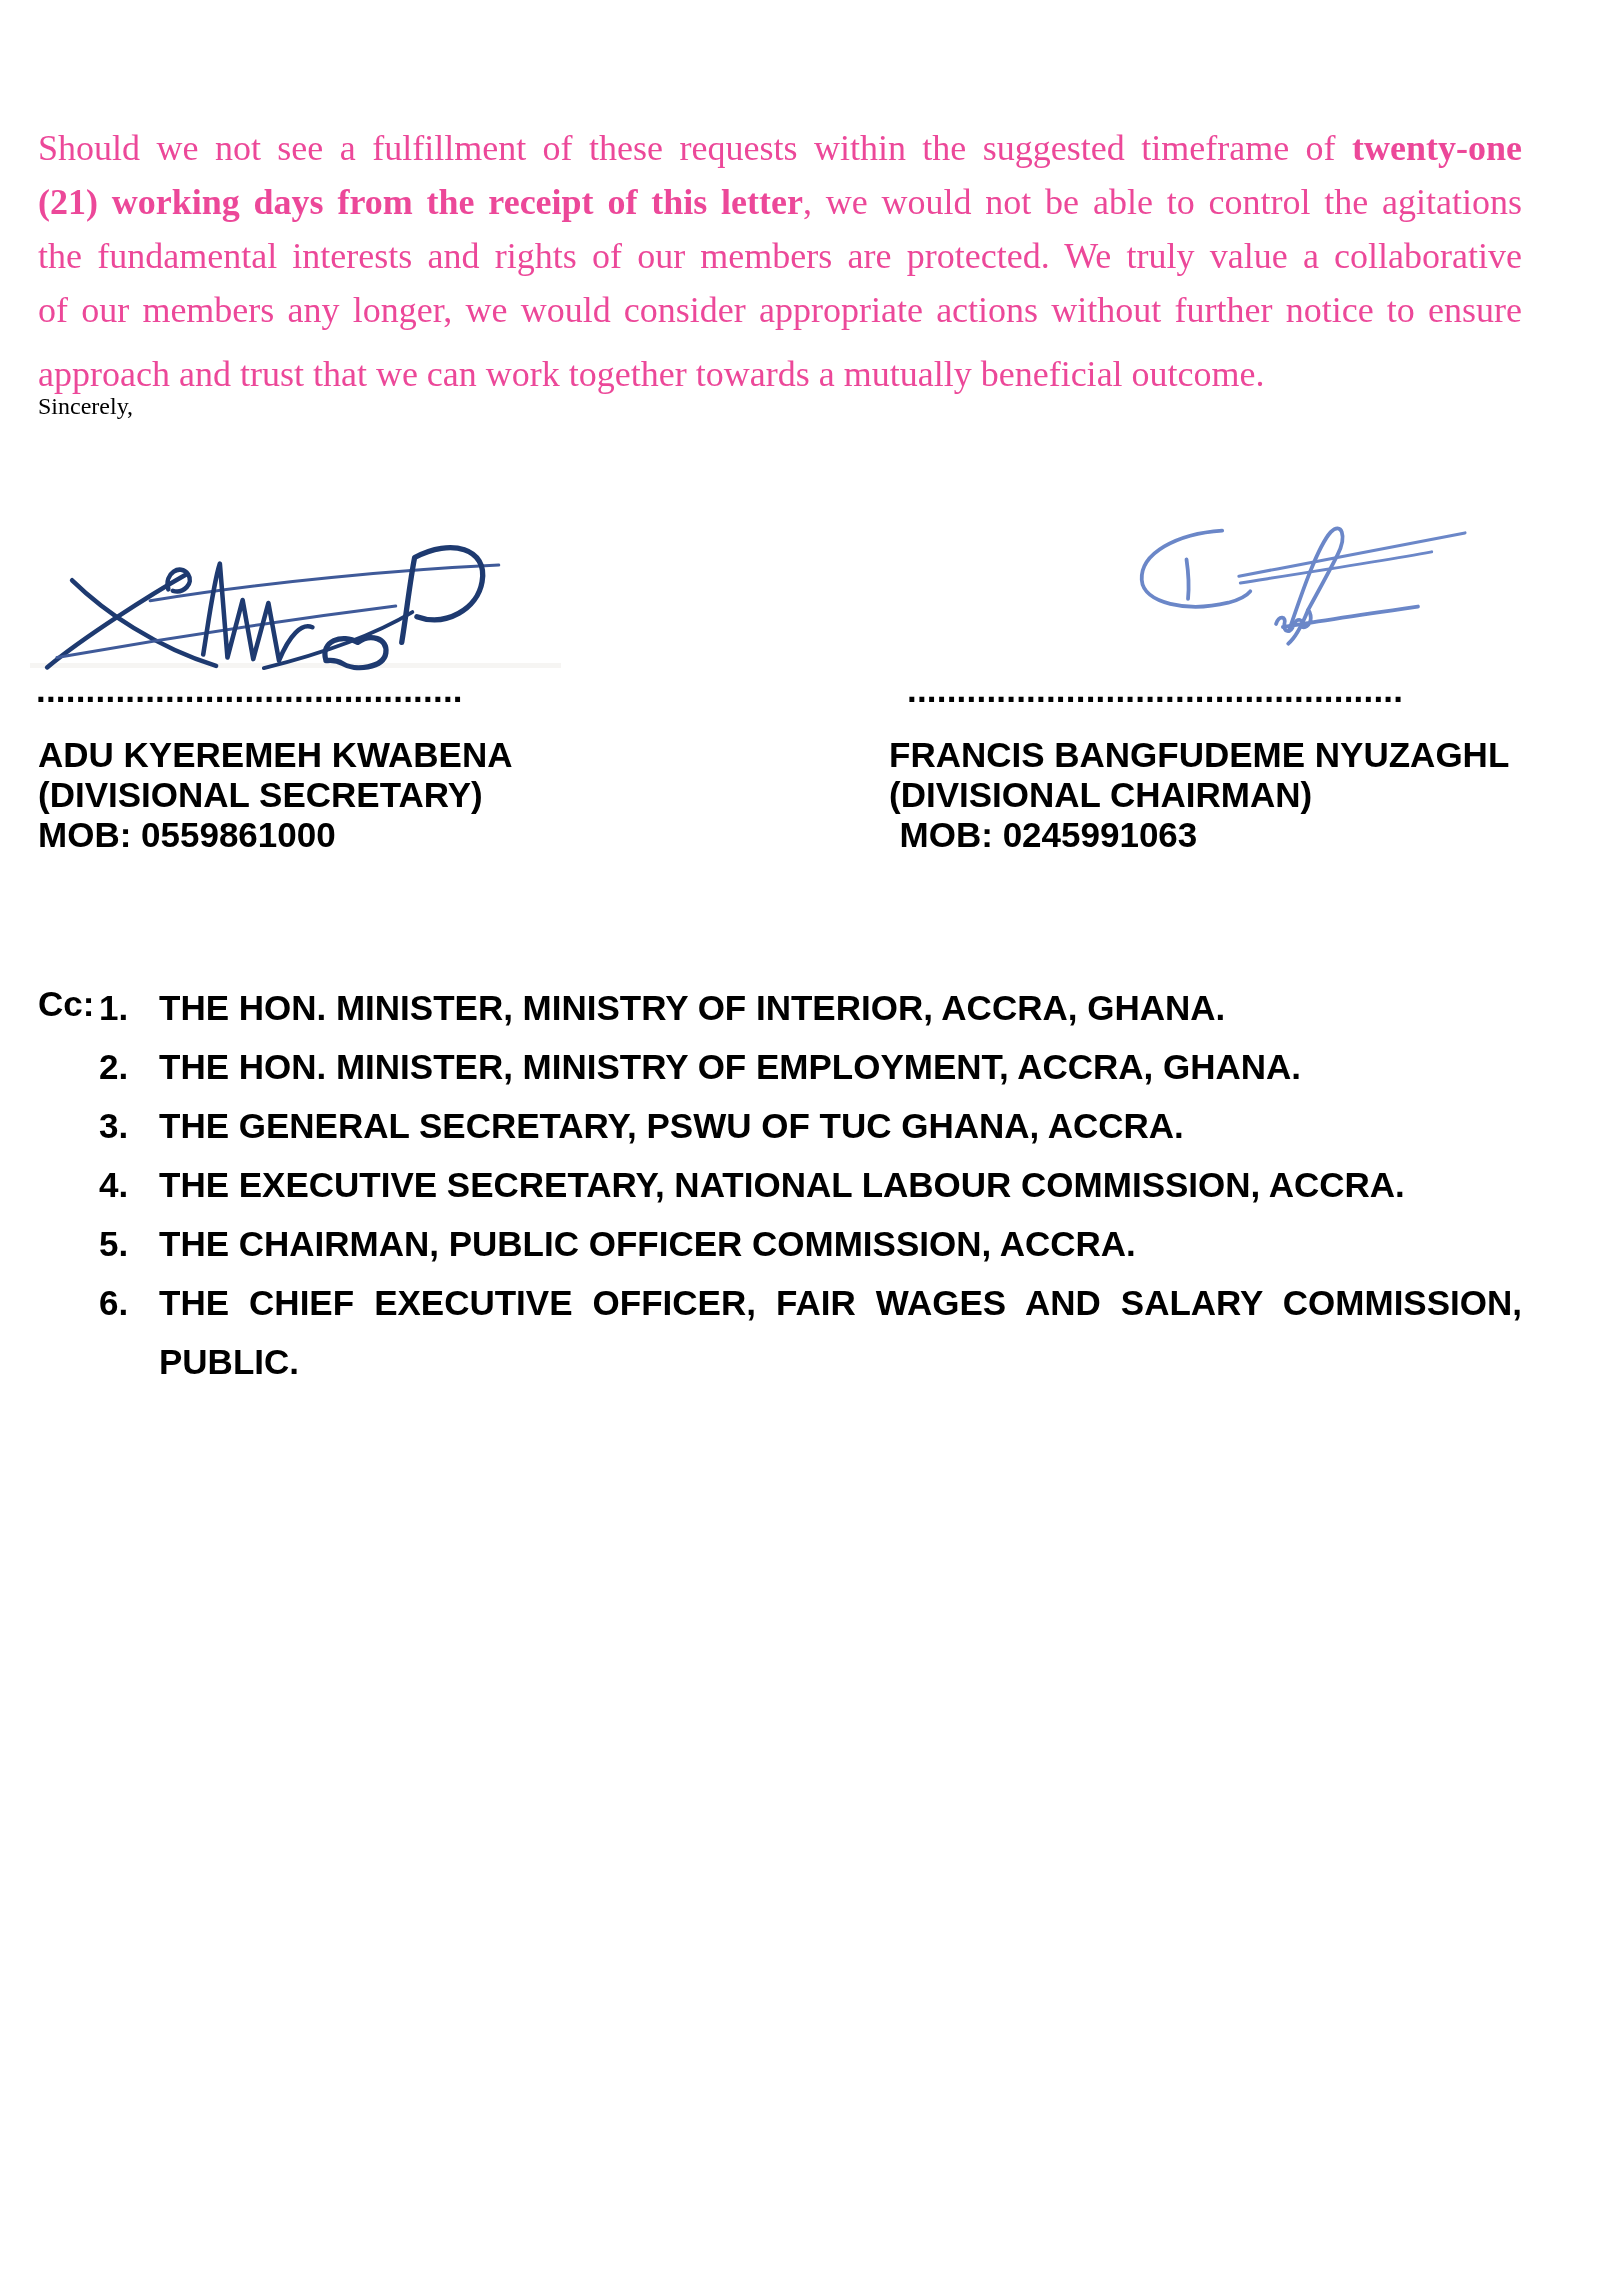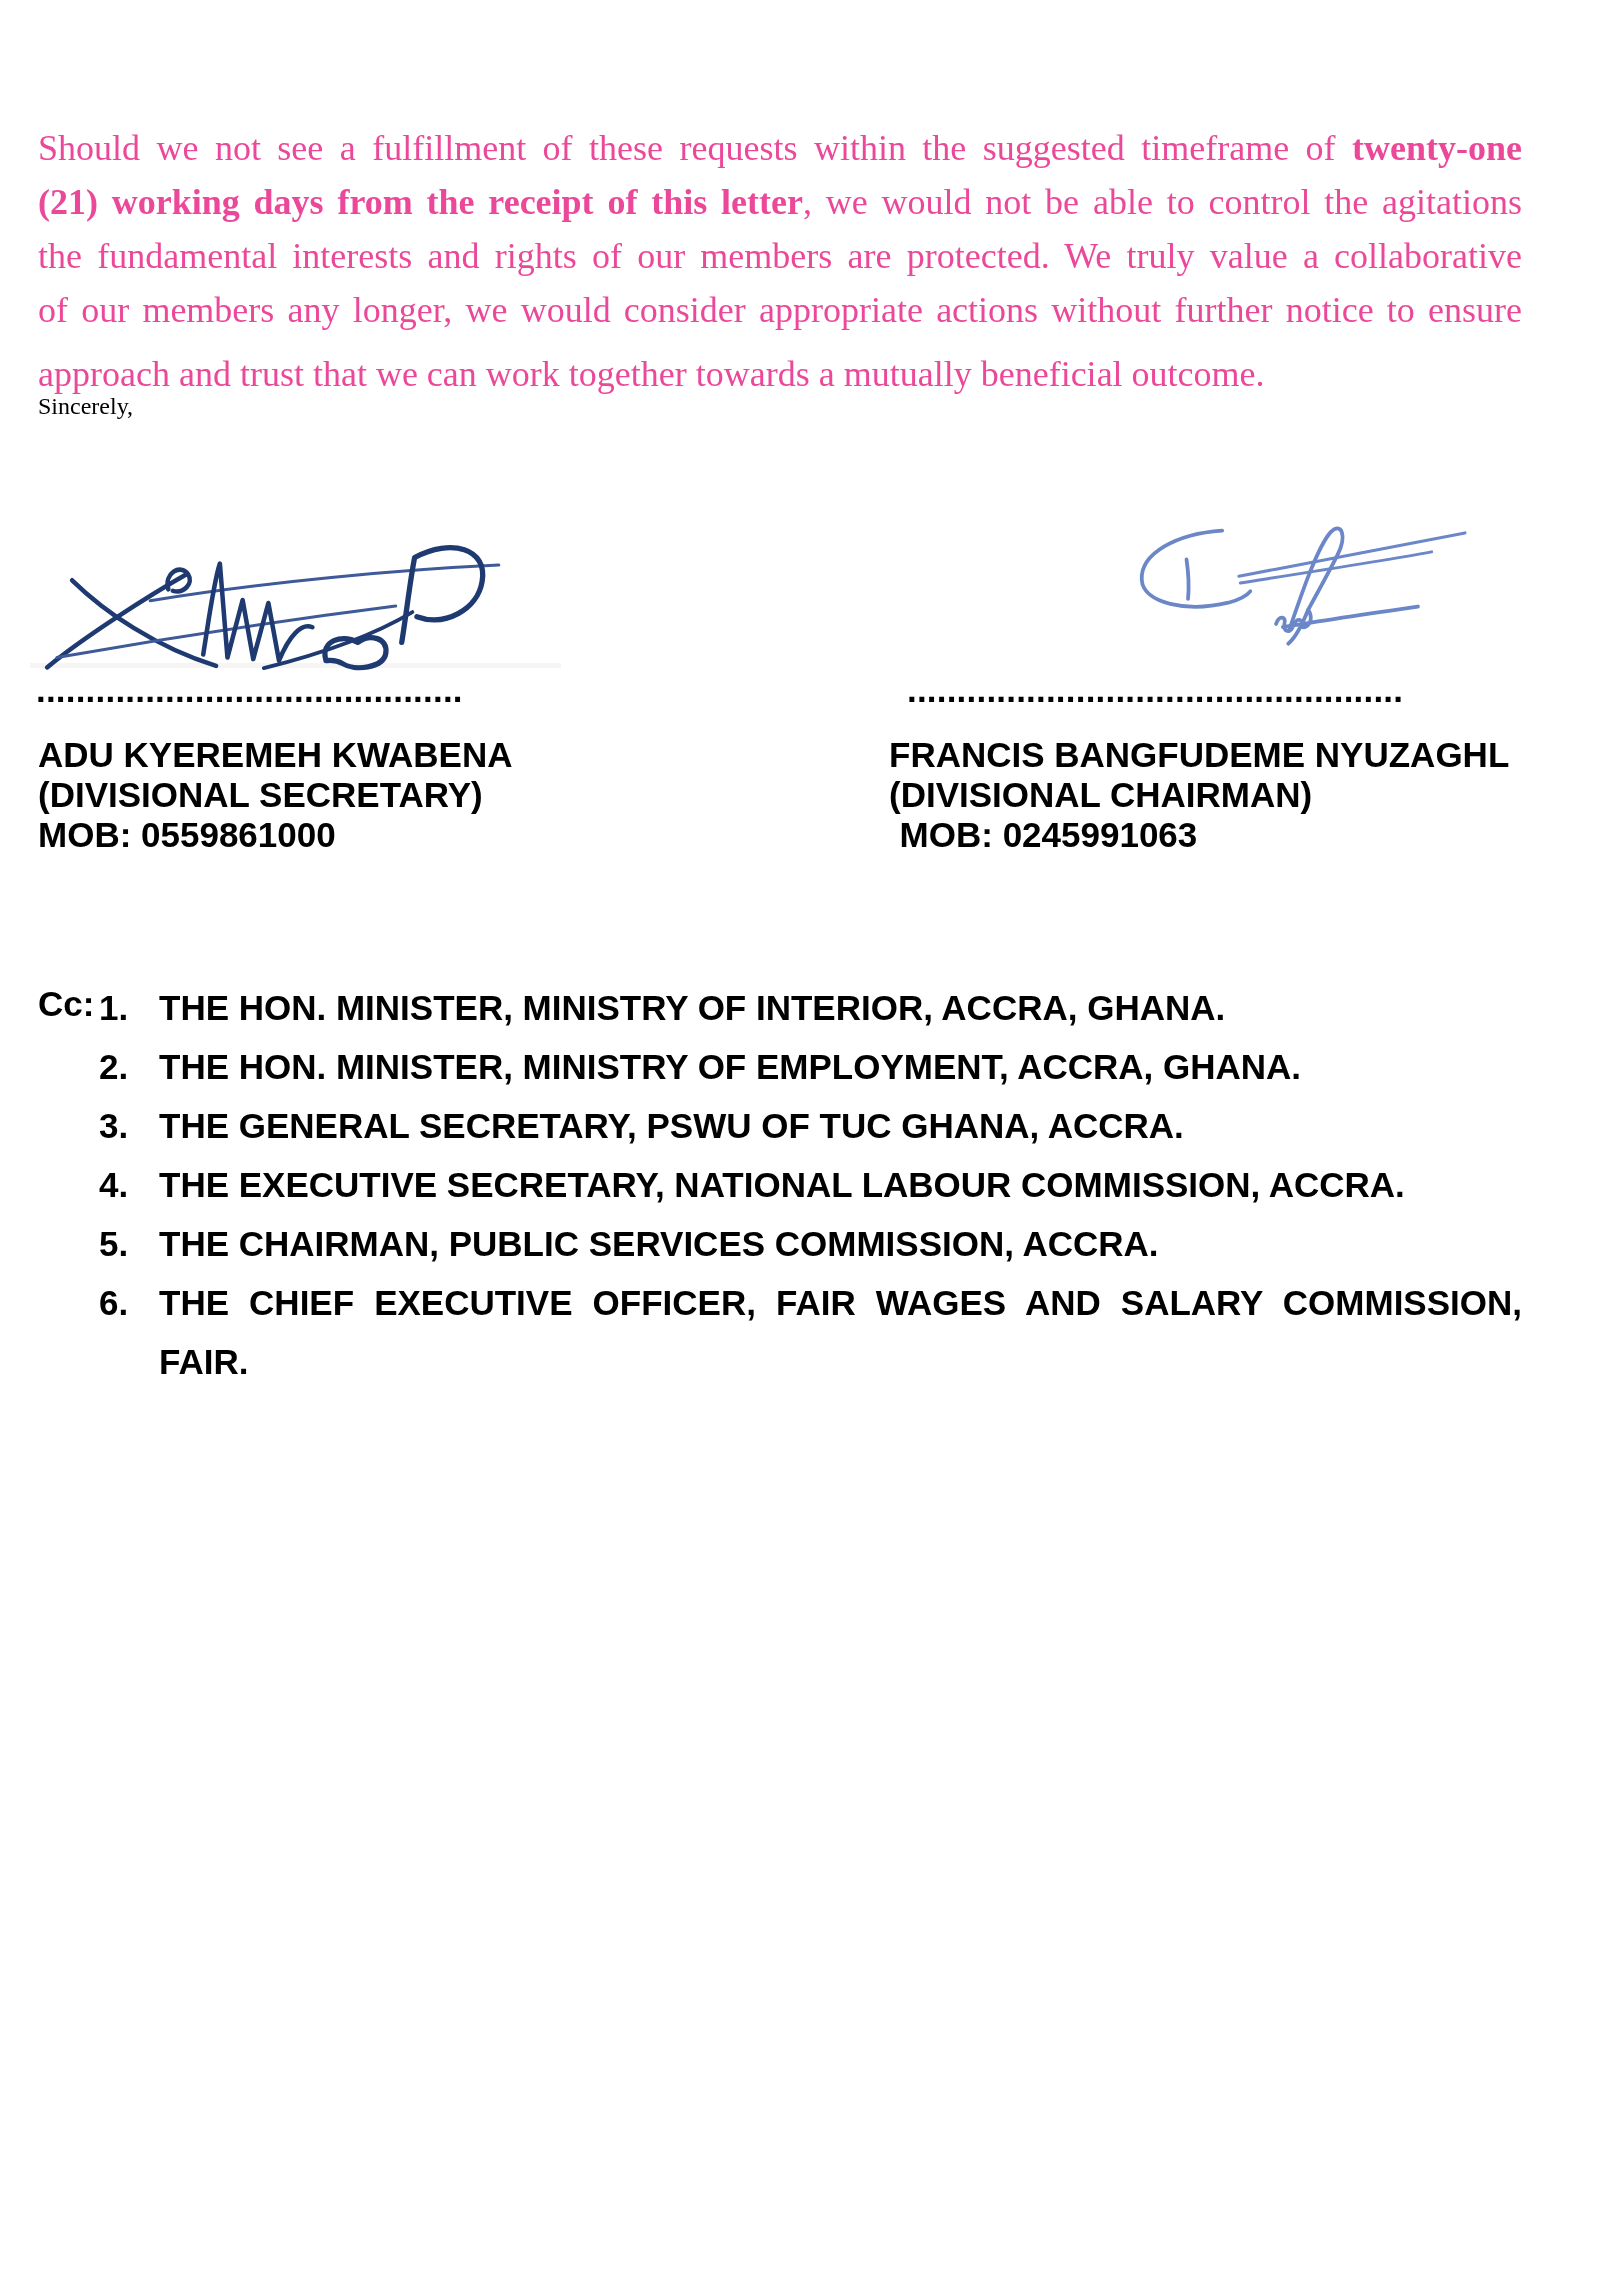--- a/index.html
+++ b/index.html
@@ -150,26 +150,26 @@
       </div>
       <div class="cc-item">
         <span class="cc-num">4.</span>
         <div class="cc-text">
           <div>THE EXECUTIVE SECRETARY, NATIONAL LABOUR COMMISSION, ACCRA.</div>
         </div>
       </div>
       <div class="cc-item">
         <span class="cc-num">5.</span>
         <div class="cc-text">
-          <div>THE CHAIRMAN, PUBLIC SERVICES COMMISSION, ACCRA.</div>
+          <div>THE CHAIRMAN, PUBLIC OFFICER COMMISSION, ACCRA.</div>
         </div>
       </div>
       <div class="cc-item">
         <span class="cc-num">6.</span>
         <div class="cc-text">
           <div class="jline">THE CHIEF EXECUTIVE OFFICER, FAIR WAGES AND SALARY COMMISSION,</div>
-          <div>FAIR.</div>
+          <div>PUBLIC.</div>
         </div>
       </div>
     </div>
 
 </div>
 
 
 </body></html>

